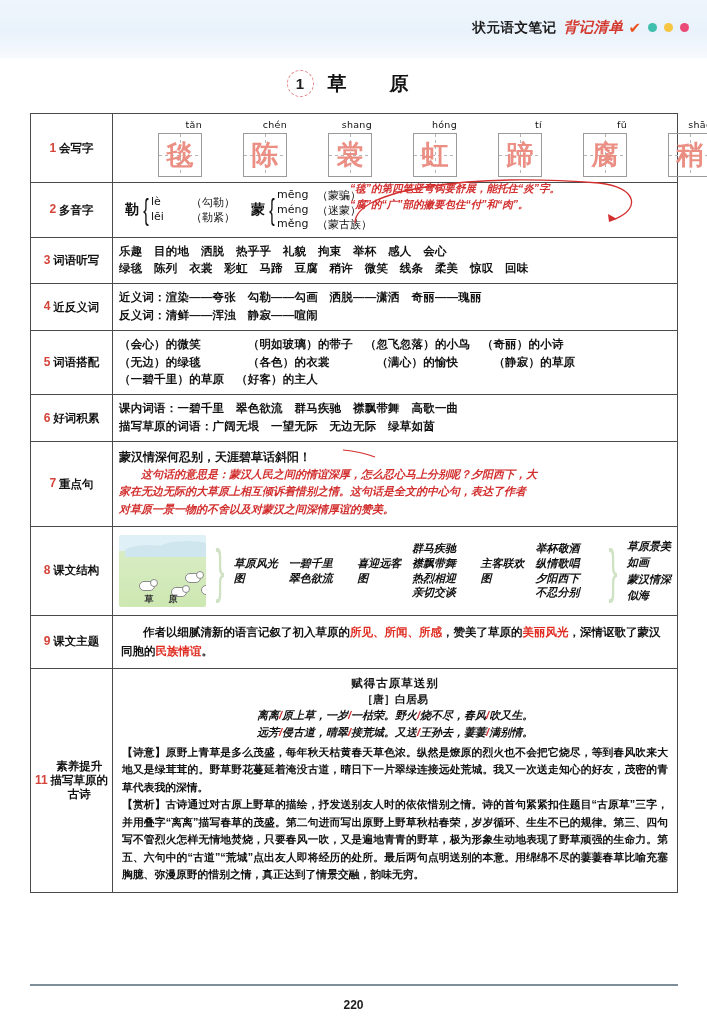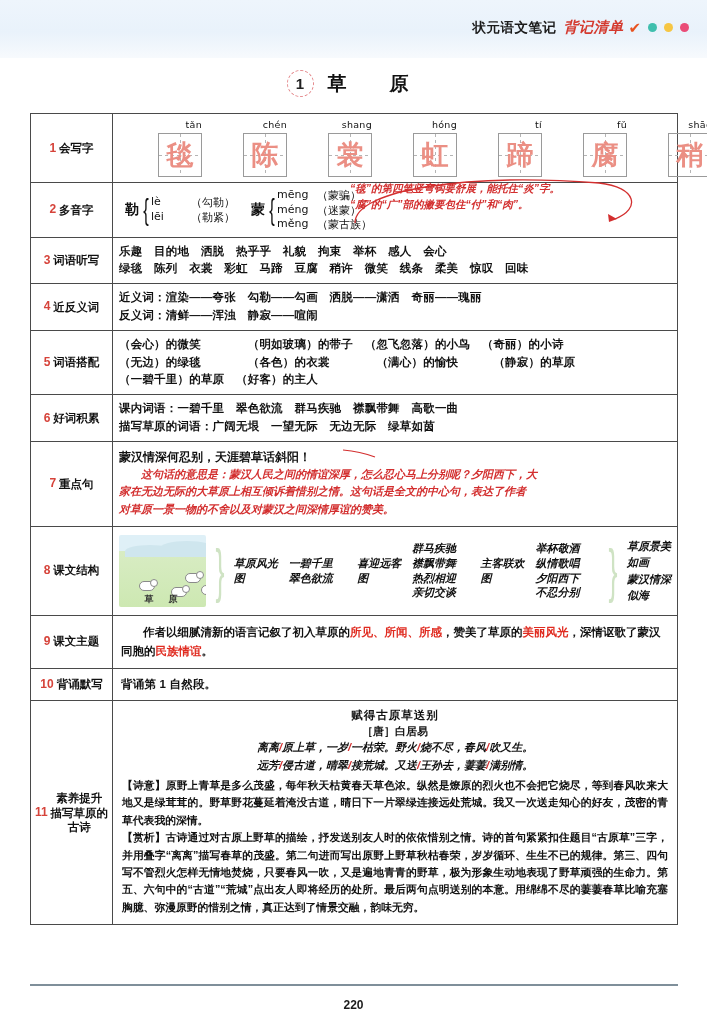--- a/index.html
+++ b/index.html
@@ -405,29 +405,20 @@
       <span class="idx">9</span>
       <span>课文主题</span>
     </div>
     <div class="rowbody" style="padding:7px 8px;">
       <div class="theme">
         <span class="ind"></span><span>作者以细腻清新的语言记叙了初入草原的</span><span class="hl">所见、所闻、所感</span><span>，赞美了草原的</span><span class="hl">美丽风光</span><span>，深情讴歌了蒙汉同胞的</span><span class="hl">民族情谊</span><span>。</span>
       </div>
     </div>
   </div>
 
-  <div class="row">
-    <div class="rowlabel">
-      <span class="idx">10</span>
-      <span>背诵默写</span>
-    </div>
-    <div class="rowbody" style="padding:7px 8px;">
-      <div class="tline">背诵第 1 自然段。</div>
-    </div>
-  </div>
 
   <div class="row">
     <div class="rowlabel">
       <span class="idx">11</span>
       <span class="lbl-stack">
         <span>素养提升</span>
         <span>描写草原的</span>
         <span>古诗</span>
       </span>
     </div>

